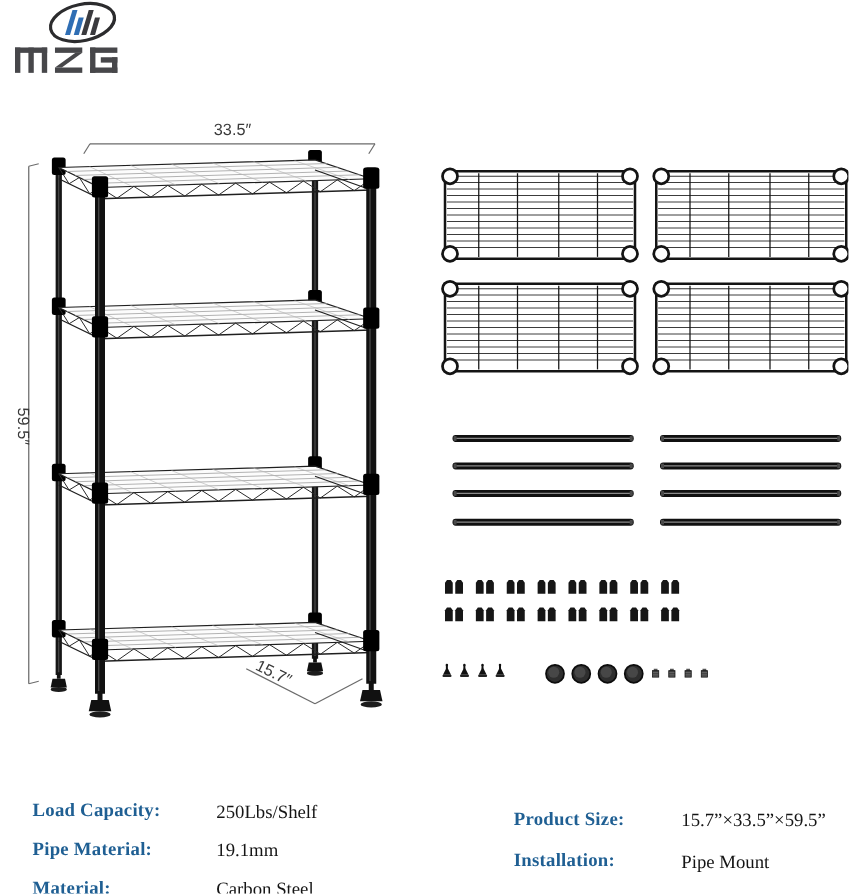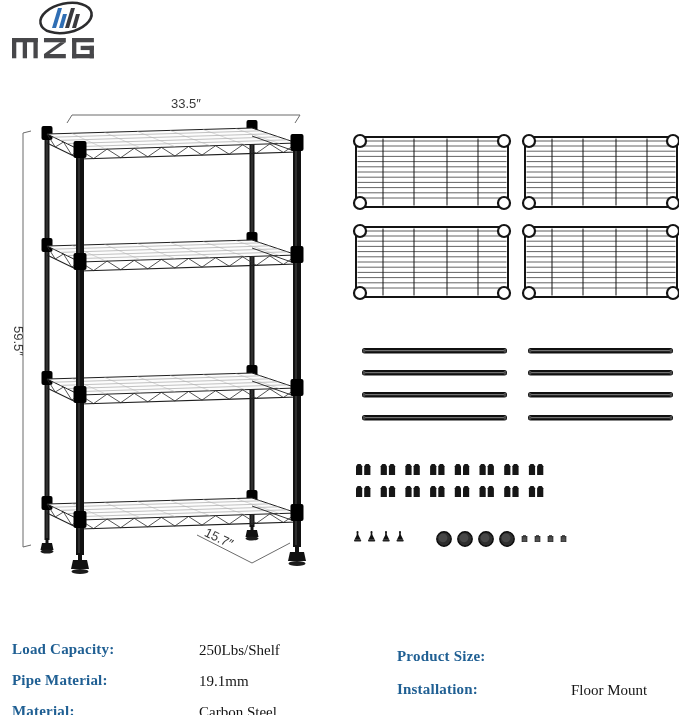--- a/index.html
+++ b/index.html
@@ -5,24 +5,24 @@
   html,body{margin:0;padding:0;background:#fff;}
   .canvas{position:relative;width:679px;height:715px;background:#ffffff;overflow:hidden;
           font-family:"Liberation Sans",sans-serif;}
   .abs{position:absolute;}
   .sr-only{position:absolute;width:1px;height:1px;overflow:hidden;clip:rect(0 0 0 0);white-space:nowrap;}
   
   .specs-left{position:absolute;left:12px;top:641px;width:320px;}
   .specs-right{position:absolute;left:397px;top:648px;width:282px;}
   .spec-row{position:relative;height:31px;}
   .specs-right .spec-row{height:33px;text-decoration:underline;}
-  .spec-label{position:absolute;left:0;top:0;font-family:"Liberation Serif",serif;
+  .spec-label{position:absolute;left:14px;top:0;font-family:"Liberation Serif",serif;
               font-weight:bold;font-size:15px;color:#1f5f93;letter-spacing:.2px;white-space:nowrap;}
   .spec-value{position:absolute;top:1px;font-family:"Liberation Serif",serif;
-              font-size:15px;color:#151515;white-space:nowrap;margin-left:26px;}
+              font-size:15px;color:#151515;white-space:nowrap;}
   .specs-left .spec-value{left:161px;}
   .specs-right .spec-value{left:148px;}
   svg text{font-family:"Liberation Sans",sans-serif;}
 </style>
 </head>
 <body>
 
 <div class="canvas">
 
   <div class="abs" style="left:2px;top:0;">
@@ -320,20 +320,21 @@
     </div>
     <div class="spec-row">
       <span class="spec-label">Material:</span>
       <span class="spec-value">Carbon Steel</span>
     </div>
   </div>
 
   <div class="specs-right">
     <div class="spec-row">
       <span class="spec-label">Product Size:</span>
+      <span class="spec-value">15.7”×33.5”×59.5”</span>
     </div>
     <div class="spec-row">
       <span class="spec-label">Installation:</span>
-      <span class="spec-value">Floor Mount</span>
+      <span class="spec-value">Pipe Mount</span>
     </div>
   </div>
 
 </div>
 
 </body></html>

